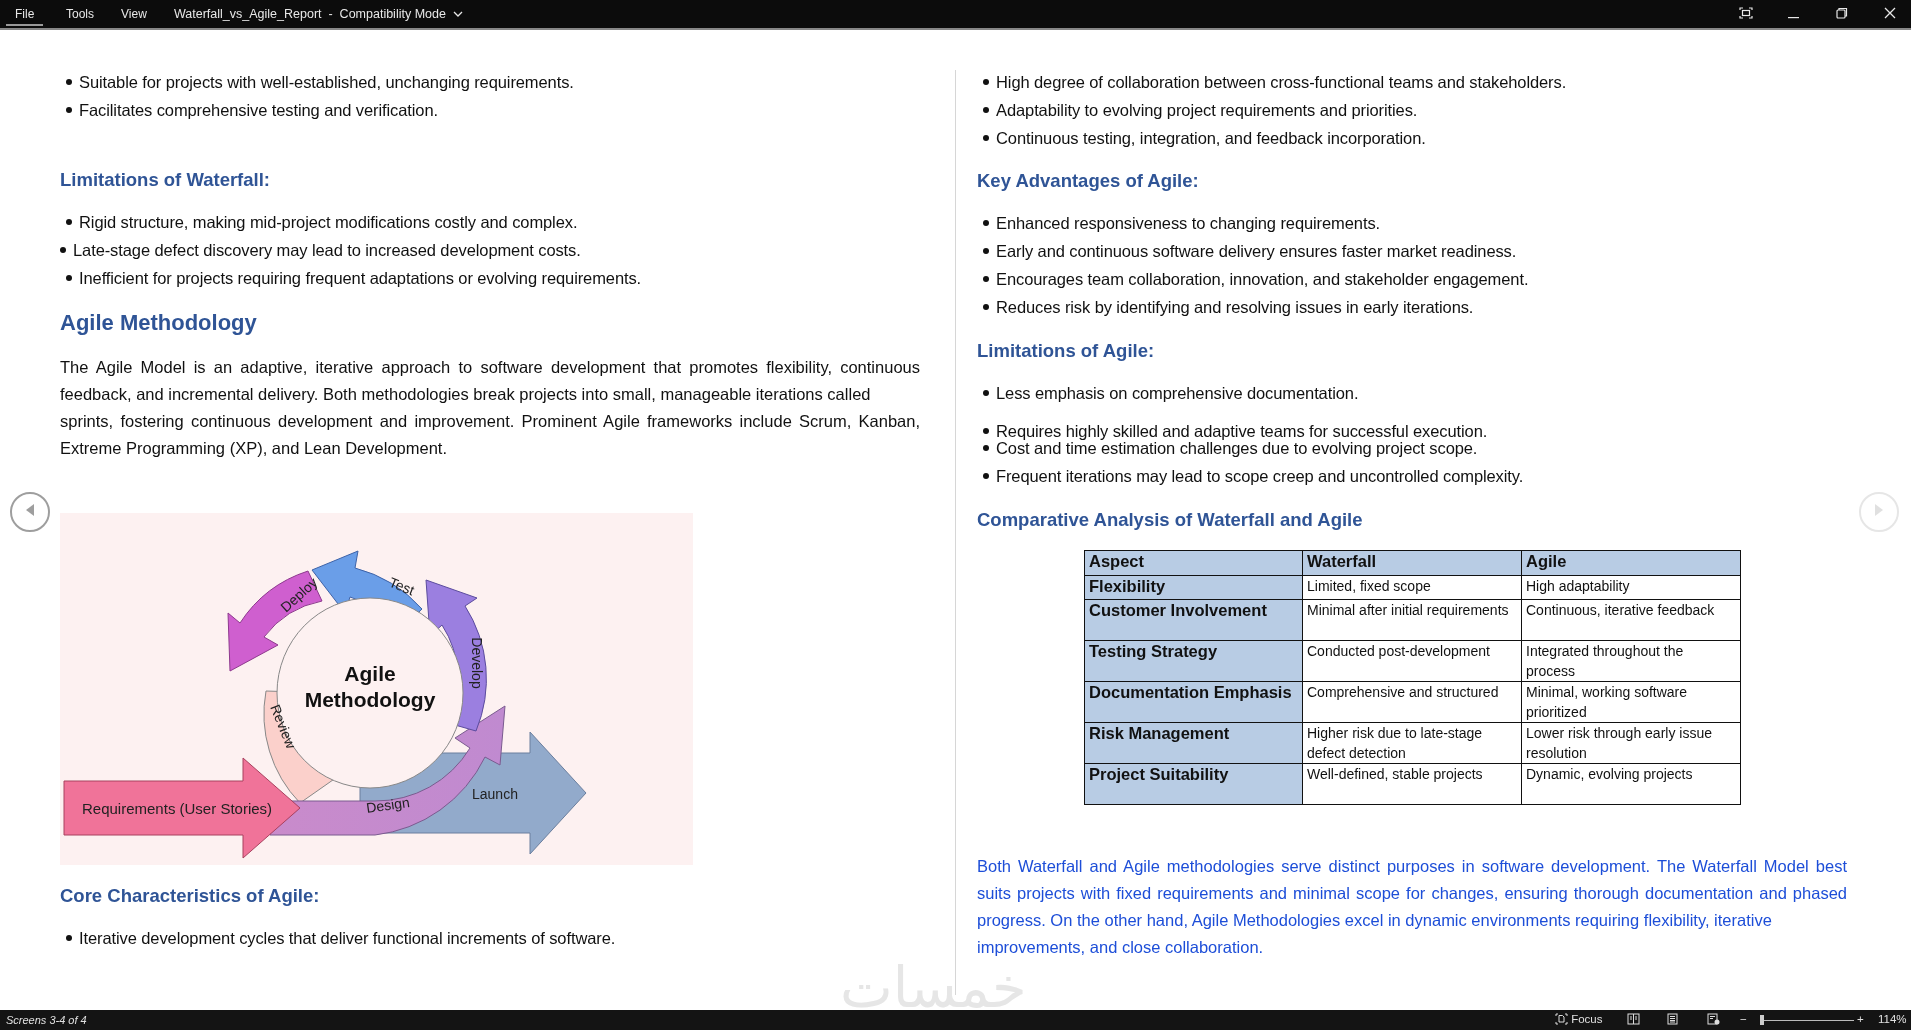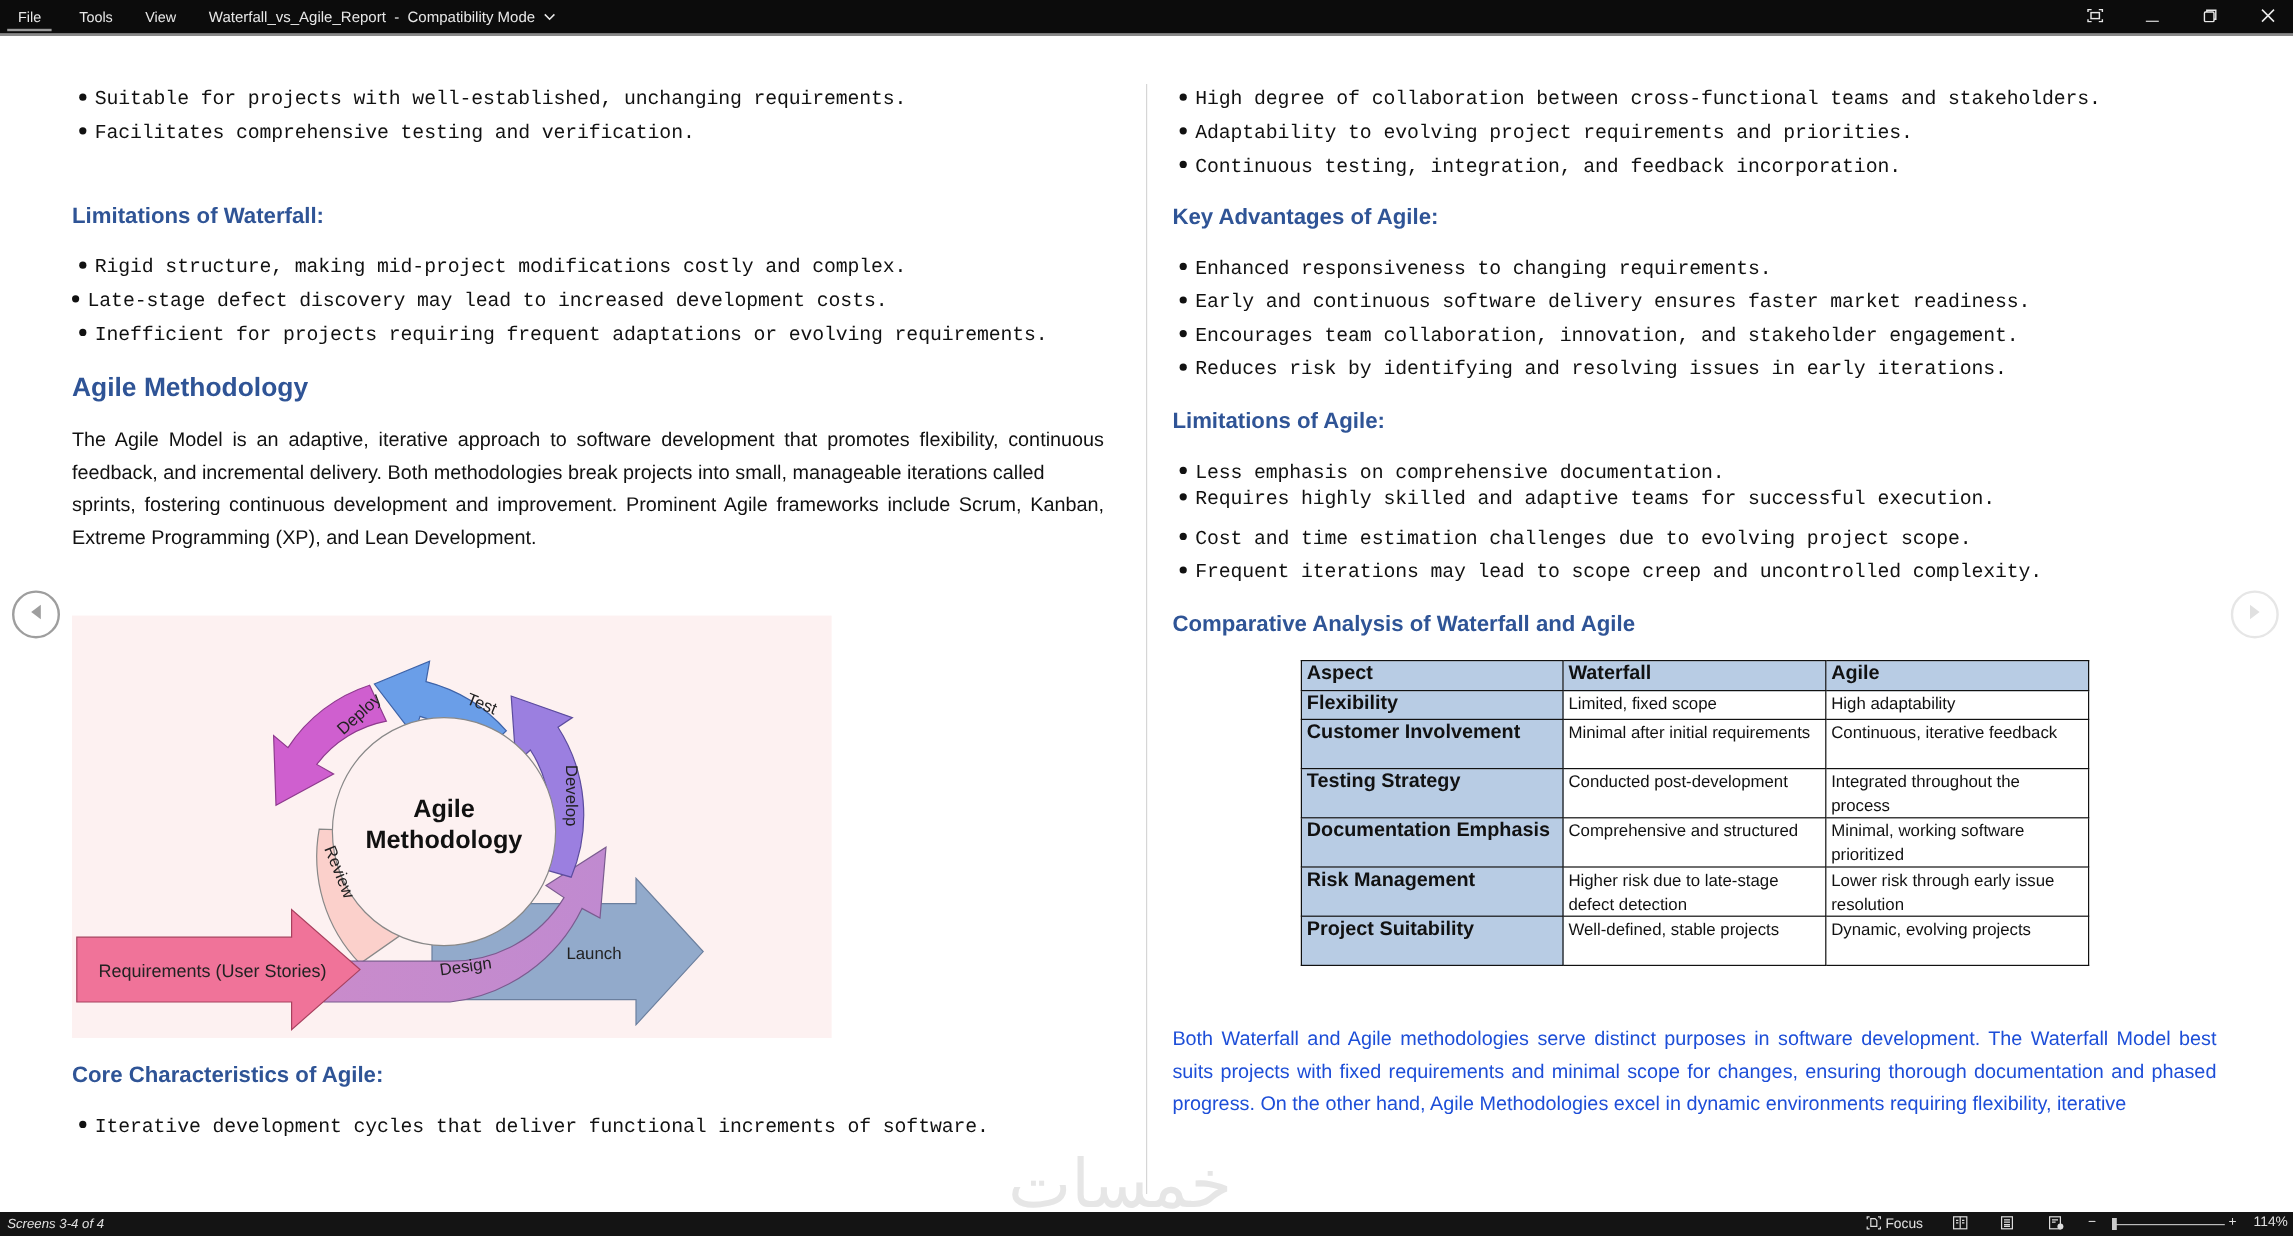--- a/index.html
+++ b/index.html
@@ -6,21 +6,21 @@
   body { width:1911px; height:1030px; position:relative; overflow:hidden; background:#ffffff; font-family:"Liberation Sans", sans-serif; }
   .titlebar { position:absolute; left:0; top:0; width:1911px; height:28px; background:#0c0c0c; color:#e8e8e8; font-size:12px; }
   .titlebar .menu { position:absolute; top:7px; }
   .titlebar .file-underline { position:absolute; left:6px; top:24px; width:37px; height:2px; background:#9a9a9a; }
   .titlebar .title { position:absolute; left:174px; top:7px; font-size:12.5px; }
   .titlebar .chev { display:inline-block; margin-left:4px; }
   .titlebar .winbtn { position:absolute; top:5px; width:20px; height:18px; display:flex; align-items:center; justify-content:center; color:#e8e8e8; font-size:14px; cursor:pointer; }
   .titlebar-sep { position:absolute; left:0; top:28px; width:1911px; height:2px; background:#888; }
   .divider { position:absolute; left:955px; top:70px; width:1px; height:925px; background:#d6d6d6; }
 
-  .bullet { position:absolute; font-size:16.5px; color:#111; white-space:nowrap; font-family:Liberation Mono, monospace; letter-spacing:-0.1px; }
+  .bullet { position:absolute; font-size:16.5px; color:#111; white-space:nowrap; font-family:Liberation Sans, sans-serif; letter-spacing:-0.1px; }
   .bullet .dot { display:inline-block; width:6px; height:6px; background:#111; border-radius:50%; margin-right:7px; vertical-align:middle; position:relative; top:-2px; }
   .h2 { position:absolute; font-size:18.5px; font-weight:bold; color:#2f5496; white-space:nowrap; }
   .h1 { position:absolute; font-size:22px; font-weight:bold; color:#2f5496; white-space:nowrap; }
   .para { position:absolute; font-size:16.5px; color:#111; line-height:27px; text-align:justify; }
   .para-r { position:absolute; font-size:16.5px; color:#1d4ed8; line-height:27px; }
 
   .diagram { position:absolute; left:60px; top:513px; width:633px; height:352px; background:#fdf1f1; }
 
   table.cmp { position:absolute; left:1084px; top:550px; border-collapse:collapse; font-size:14px; color:#111; }
   table.cmp td, table.cmp th { border:1.5px solid #111; padding:0 4px; text-align:left; vertical-align:top; line-height:20px; }
@@ -156,21 +156,21 @@
   <div class="bullet" style="left:983px; top:129px"><span class="dot"></span><span>Continuous testing, integration, and feedback incorporation.</span></div>
 
   <div class="h2" style="left:977px; top:170px">Key Advantages of Agile:</div>
   <div class="bullet" style="left:983px; top:214px"><span class="dot"></span><span>Enhanced responsiveness to changing requirements.</span></div>
   <div class="bullet" style="left:983px; top:242px"><span class="dot"></span><span>Early and continuous software delivery ensures faster market readiness.</span></div>
   <div class="bullet" style="left:983px; top:270px"><span class="dot"></span><span>Encourages team collaboration, innovation, and stakeholder engagement.</span></div>
   <div class="bullet" style="left:983px; top:298px"><span class="dot"></span><span>Reduces risk by identifying and resolving issues in early iterations.</span></div>
 
   <div class="h2" style="left:977px; top:340px">Limitations of Agile:</div>
   <div class="bullet" style="left:983px; top:384px"><span class="dot"></span><span>Less emphasis on comprehensive documentation.</span></div>
-  <div class="bullet" style="left:983px; top:406px"><span class="dot"></span><span>Requires highly skilled and adaptive teams for successful execution.</span></div>
+  <div class="bullet" style="left:983px; top:422px"><span class="dot"></span><span>Requires highly skilled and adaptive teams for successful execution.</span></div>
   <div class="bullet" style="left:983px; top:439px"><span class="dot"></span><span>Cost and time estimation challenges due to evolving project scope.</span></div>
   <div class="bullet" style="left:983px; top:467px"><span class="dot"></span><span>Frequent iterations may lead to scope creep and uncontrolled complexity.</span></div>
 
   <div class="h2" style="left:977px; top:509px">Comparative Analysis of Waterfall and Agile</div>
 
   <table class="cmp">
     <colgroup>
         <col class="c1">
         <col class="c2">
         <col class="c3">
@@ -211,20 +211,21 @@
       <td>Well-defined, stable projects</td>
       <td>Dynamic, evolving projects</td>
     </tr>
   </tbody>
     </table>
 
   <div class="para-r" style="left:977px; top:853px; width:870px;">
     <div style="text-align:justify; text-align-last:justify">Both Waterfall and Agile methodologies serve distinct purposes in software development. The Waterfall Model best</div>
     <div style="text-align:justify; text-align-last:justify">suits projects with fixed requirements and minimal scope for changes, ensuring thorough documentation and phased</div>
     <div>progress. On the other hand, Agile Methodologies excel in dynamic environments requiring flexibility, iterative</div>
+    <div>improvements, and close collaboration.</div>
   </div>
 </div>
 
 <div class="navarrow" style="left:10px; top:492px">
   <span>
     <svg width="12" height="14" viewBox="0 0 12 14">
         <path d="M10 1 L2 7 L10 13 Z" fill="#9e9e9e"></path>
       </svg>
   </span>
 </div>

